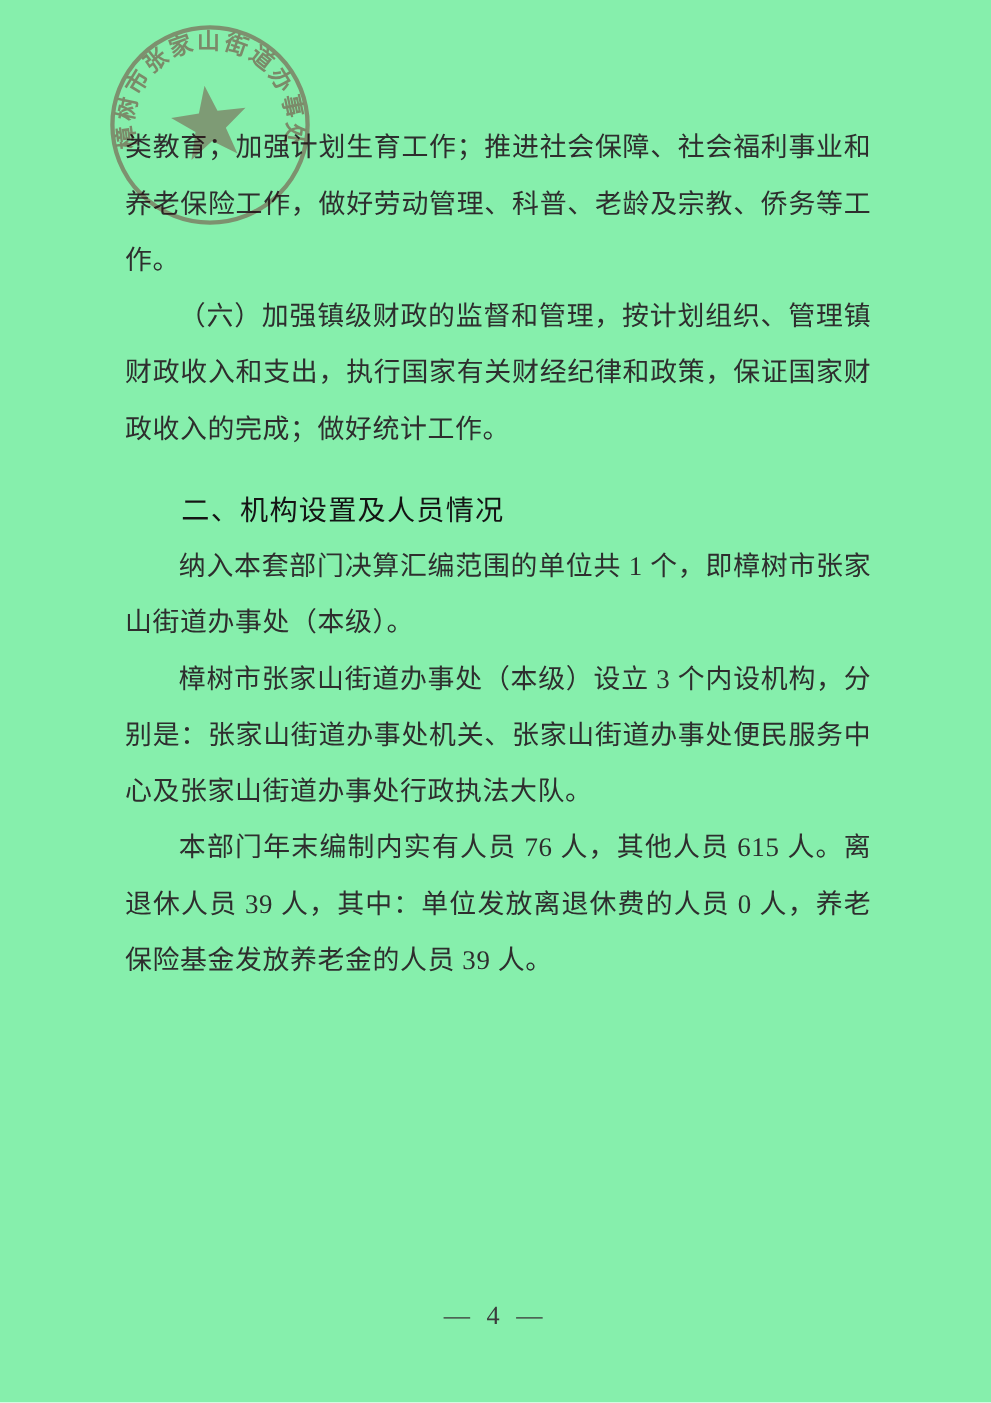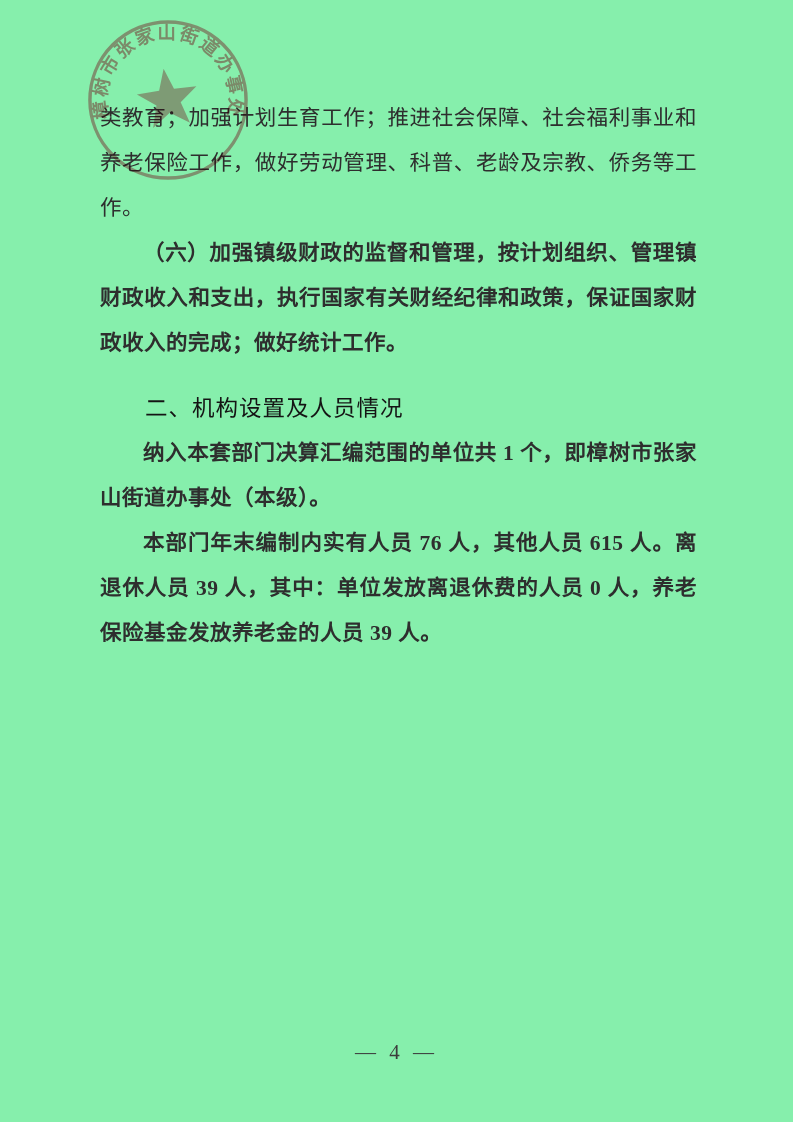--- a/index.html
+++ b/index.html
@@ -32,21 +32,20 @@
     margin: 0;
     font-size: 21.5px;
     line-height: 45px;
     letter-spacing: 0.5px;
     text-align: justify;
     text-justify: inter-ideograph;
     text-align-last: left;
   }
   .doc-body p.indent {
     text-indent: 2em;
-    font-weight: bold;
   }
   .section-heading {
     margin: 20px 0 0 0;
     font-family: "Liberation Sans", "DejaVu Sans", sans-serif;
     font-weight: 400;
     font-size: 22.5px;
     line-height: 45px;
     letter-spacing: 1px;
     color: #141414;
     text-indent: 2em;
@@ -83,20 +82,21 @@
 
 <div class="page">
 
   <main class="doc-body">
     <p>类教育；加强计划生育工作；推进社会保障、社会福利事业和养老保险工作，做好劳动管理、科普、老龄及宗教、侨务等工作。</p>
     <p class="indent">（六）加强镇级财政的监督和管理，按计划组织、管理镇财政收入和支出，执行国家有关财经纪律和政策，保证国家财政收入的完成；做好统计工作。</p>
 
     <h2 class="section-heading">二、机构设置及人员情况</h2>
 
     <p class="indent">纳入本套部门决算汇编范围的单位共 1 个，即樟树市张家山街道办事处（本级）。</p>
+    <p class="indent">樟树市张家山街道办事处（本级）设立 3 个内设机构，分别是：张家山街道办事处机关、张家山街道办事处便民服务中心及张家山街道办事处行政执法大队。</p>
     <p class="indent">本部门年末编制内实有人员 76 人，其他人员 615 人。离退休人员 39 人，其中：单位发放离退休费的人员 0 人，养老保险基金发放养老金的人员 39 人。</p>
   </main>
 
   <div class="seal">
     <svg viewBox="0 0 170 170" xmlns="http://www.w3.org/2000/svg">
 
       <circle cx="85" cy="85" r="79" fill="none" stroke="#e87f8a" stroke-width="3.5"></circle>
 
       <polygon fill="#ec8d97" transform="rotate(-8 85 85)" points="85,53 92.6,74.5 115.4,75.1 97.4,89 103.8,110.9 85,98 66.2,110.9 72.6,89 54.6,75.1 77.4,74.5"></polygon>
 

